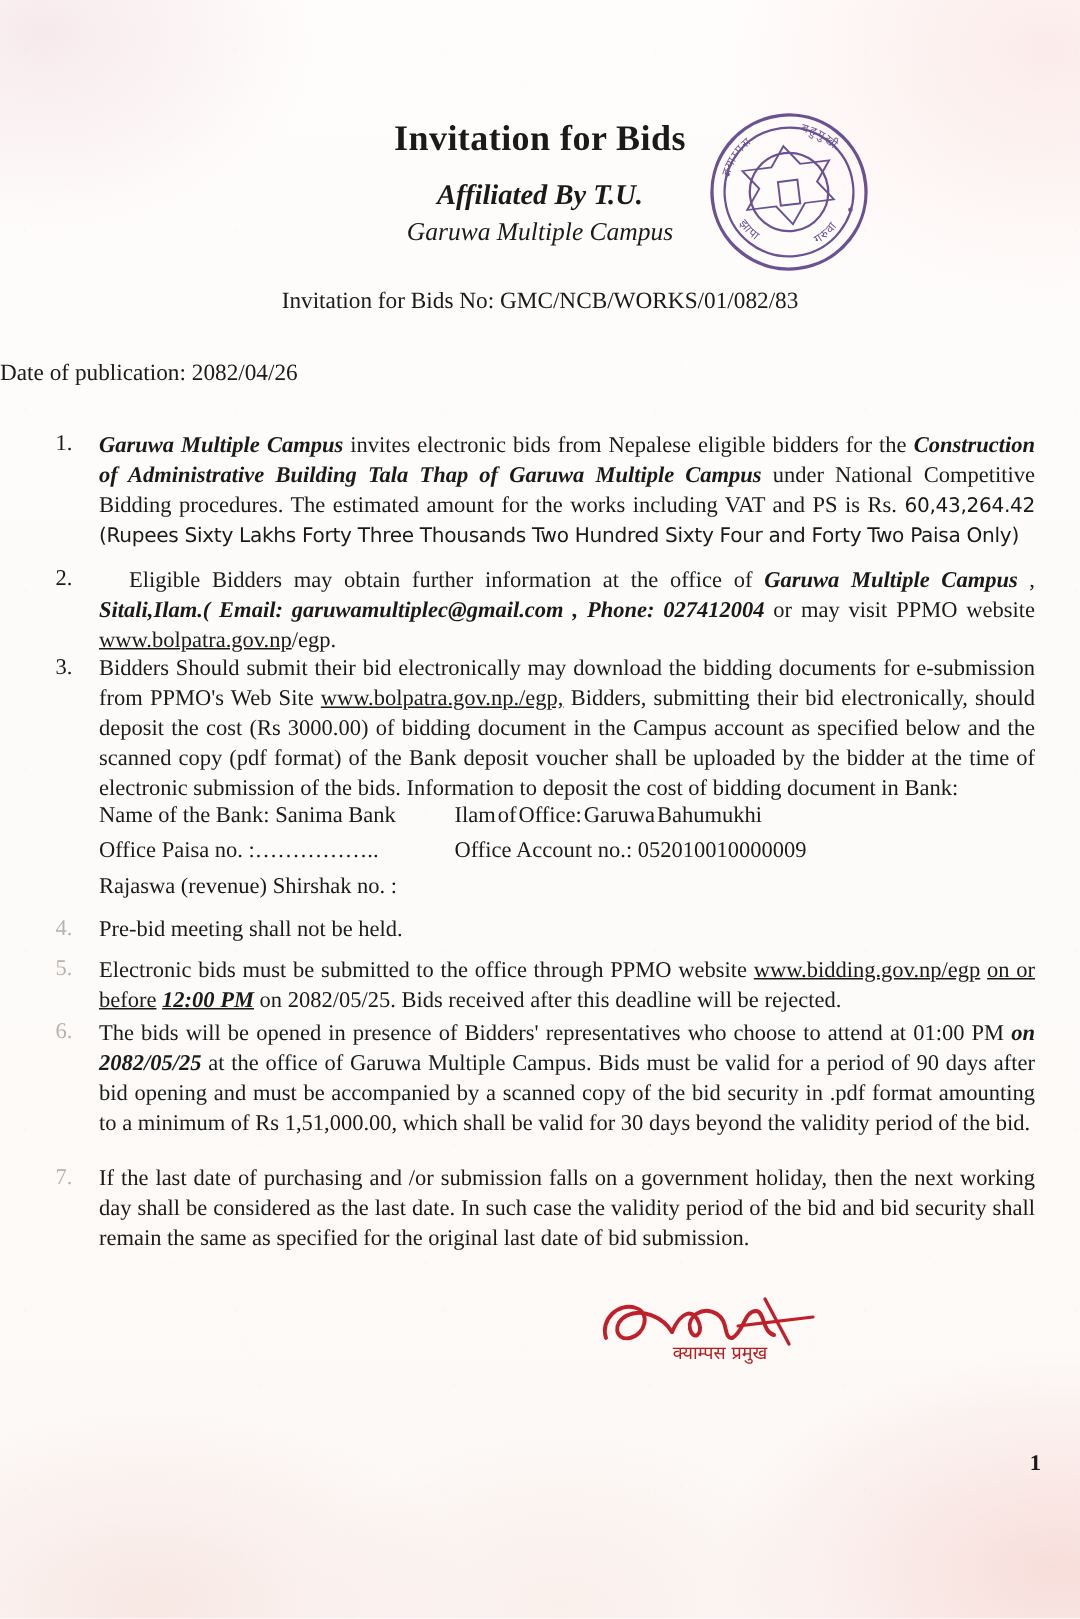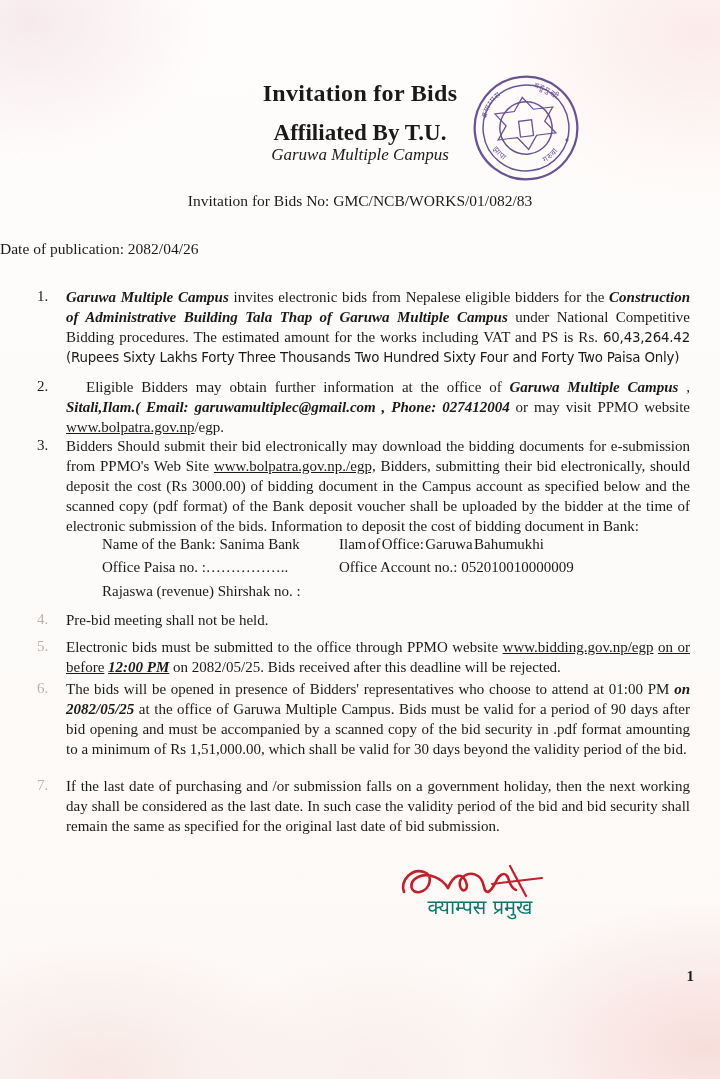--- a/index.html
+++ b/index.html
@@ -31,21 +31,21 @@
   }
   .content{position:absolute;inset:0;}
 
   
   .title{
     position:absolute;left:0;right:0;top:80px;text-align:center;
     font-weight:bold;font-size:24px;letter-spacing:.3px;
   }
   .subtitle1{
     position:absolute;left:0;right:0;top:120px;text-align:center;
-    font-weight:bold;font-size:23px;
+    font-weight:bold;font-style:italic;font-size:19px;
   }
   .subtitle2{
     position:absolute;left:0;right:0;top:145px;text-align:center;
     font-style:italic;font-size:17px;
   }
   .ifb-no{
     position:absolute;left:0;right:0;top:192px;text-align:center;font-size:15.5px;
   }
   .pub-date{
     position:absolute;left:0;right:0;top:240px;font-size:15.5px;
@@ -82,33 +82,33 @@
   #item4{left:28px;right:30px;top:611px;}
   #item5{left:28px;right:30px;top:638px;}
   #item6{left:28px;right:30px;top:680px;}
   #item7{left:28px;right:30px;top:777px;}
 
   
   .bank{
     position:absolute;left:66px;right:30px;top:533px;font-size:15px;line-height:1.55;
   }
   .bank-row{display:flex;}
-  .bank-left{width:237px;flex:0 0 237px;margin-left:36px;}
+  .bank-left{width:237px;flex:0 0 237px;}
   .bank-right{flex:1;}
   .spread{
     display:flex;justify-content:space-between;width:205px;
   }
 
   
   .sig{position:absolute;left:392px;top:862px;width:190px;height:46px;}
   .sig svg{width:100%;height:100%;}
   .sig path,.sig line{stroke:#c0202a;fill:none;}
   .sig-label{
     position:absolute;left:385px;top:893px;width:190px;text-align:center;
-    font-family:"DejaVu Sans",sans-serif;font-size:20px;color:#0f766e;
+    font-family:"DejaVu Sans",sans-serif;font-size:12px;color:#b91c1c;
   }
   .page-no{
     position:absolute;right:26px;top:968px;font-size:15px;font-weight:bold;
   }
 </style>
 </head>
 <body>
 
 <div class="page"></div>
 <div class="noise"></div>

